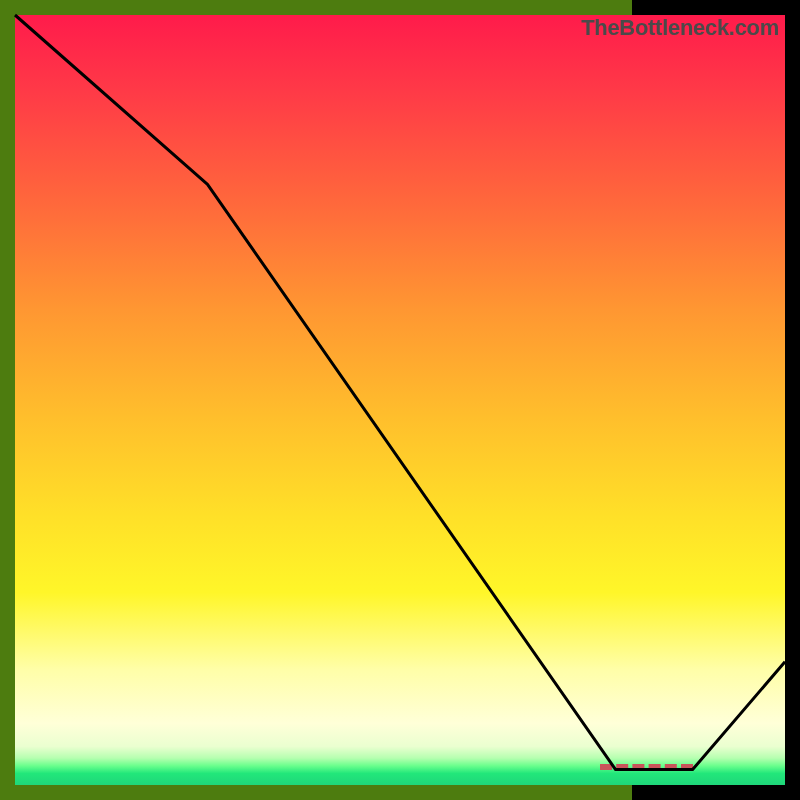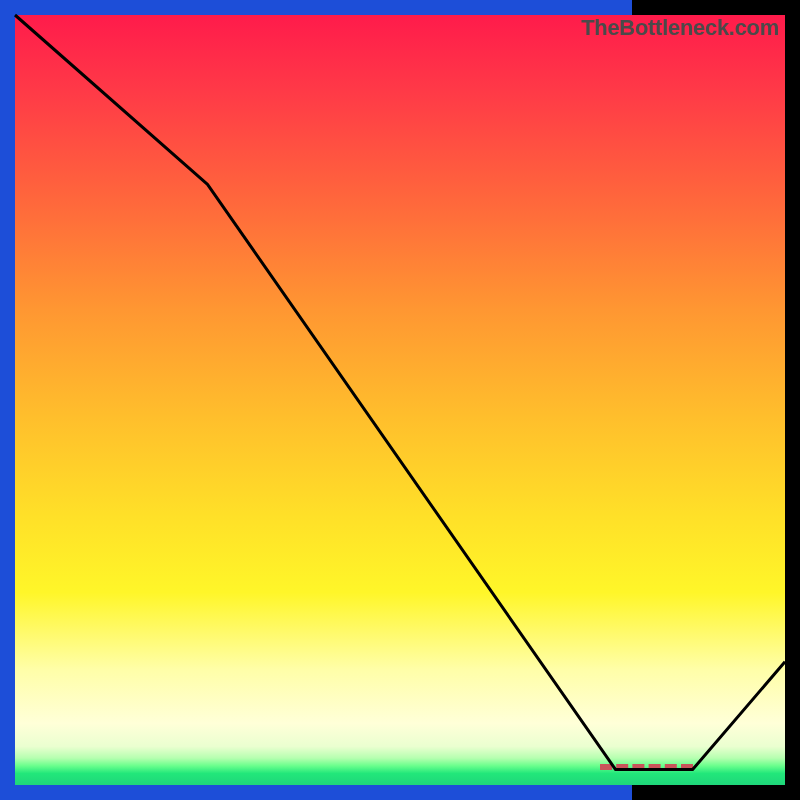--- a/index.html
+++ b/index.html
@@ -8,21 +8,21 @@
     width: 800px;
     height: 800px;
     overflow: hidden;
     font-family: Arial, Helvetica, sans-serif;
     background: #000;
   }
   .canvas {
     position: relative;
     width: 632px;
     height: 800px;
-    background: #1d4ed8;
+    background: #4d7c0f;
   }
   .plot-area {
     position: absolute;
     left: 15px;
     top: 15px;
     width: 770px;
     height: 770px;
     
     background: linear-gradient(
       to bottom,

